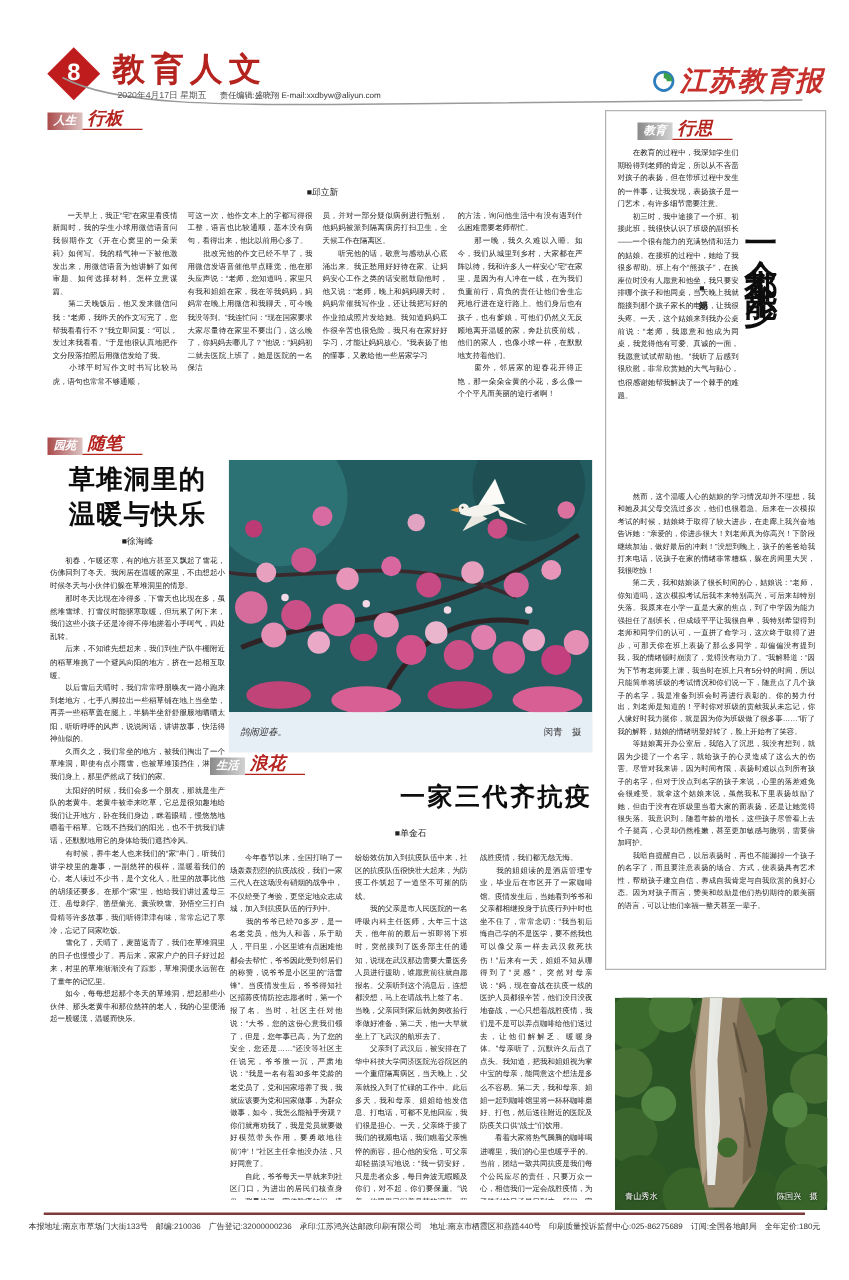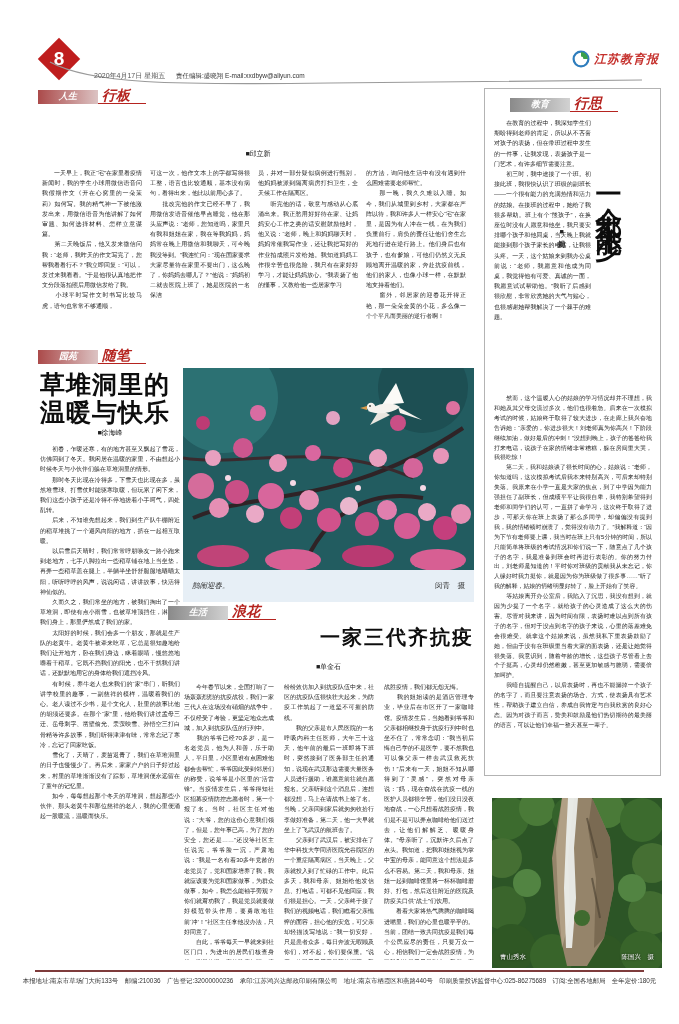--- a/index.html
+++ b/index.html
@@ -4,37 +4,37 @@
 <style>
   *{margin:0;padding:0;box-sizing:border-box}
   html,body{background:#fff}
   body{font-family:"Liberation Sans","DejaVu Sans",sans-serif}
   .page{position:relative;width:679px;height:1024px;background:#fff;overflow:hidden;margin:0 auto}
   .abs{position:absolute}
   .body-text{font-size:6px;line-height:10.2px;color:#1c1c1c;text-align:justify;white-space:pre-wrap;overflow:hidden}
   .author{font-size:7px;color:#222;text-align:center}
   
   .col-label{display:flex;align-items:flex-end}
-  .lbl-box{font-size:9px;font-weight:700;color:#fff;padding:1px 21px 2px;font-style:italic;line-height:1.2}
+  .lbl-box{font-size:9px;font-weight:700;color:#fff;padding:1px 5px 2px;font-style:italic;line-height:1.2}
   .lbl-red{background:linear-gradient(90deg,#ab4a4a,#dcc3c3)}
   .lbl-gray{background:linear-gradient(90deg,#8a8a8a,#d2d2d2)}
   .lbl-script{font-family:"DejaVu Serif","Liberation Serif",serif;font-style:italic;font-weight:700;font-size:14px;color:#b5231f;line-height:1;padding:0 16px 1px 4px;border-bottom:1.5px solid #b5231f}
   
   .diamond{left:44px;top:44px;width:30px;height:30px;background:#bf1d1d;transform:rotate(45deg)}
   .diamond span{position:absolute;inset:0;transform:rotate(-45deg);display:flex;align-items:center;justify-content:center;color:#fff;font-size:19px;font-weight:900}
   .section-name{left:90px;top:38px;font-size:26px;font-weight:900;color:#b5231f;letter-spacing:5px}
   .hdr-date{left:94px;top:71px;font-size:7px;color:#555}
   .hdr-editor{left:176px;top:72px;font-size:6.5px;color:#333}
   .masthead{right:20px;top:50px;display:flex;align-items:center;gap:4px}
-  .masthead-title{font-size:12px;font-weight:700;font-style:italic;color:#c5302c;font-family:"DejaVu Serif","Liberation Serif",serif;letter-spacing:1px}
+  .masthead-title{font-size:22px;font-weight:700;font-style:italic;color:#c5302c;font-family:"DejaVu Serif","Liberation Serif",serif;letter-spacing:1px}
   
   .headline{font-weight:900;color:#0d0d0d}
   .main-title{left:40px;top:100px;width:436px;text-align:center;font-size:33px;letter-spacing:3px}
   .main-author{left:40px;top:149px;width:436px}
-  .left-title{left:40px;top:370px;width:140px;text-align:left;font-size:25px;line-height:28px;white-space:pre-line;letter-spacing:1px}
+  .left-title{left:40px;top:370px;width:140px;text-align:center;font-size:21px;line-height:28px;white-space:pre-line;letter-spacing:1px}
   .bottom-title{left:183px;top:624px;width:291px;text-align:right;font-size:20px;letter-spacing:2px}
   .vert-title{left:592px;top:180px;height:210px;writing-mode:vertical-rl;text-orientation:upright;font-size:26px;font-weight:900;letter-spacing:7px;color:#0d0d0d}
   .vert-author{left:556px;top:228px;writing-mode:vertical-rl;text-orientation:upright;font-size:7px;color:#222}
   
   .cap-strip{left:183px;top:570px;width:291px;height:28px;background:#e7eff6;display:flex;align-items:center;justify-content:space-between;padding:16px 9px}
   .cap-text{font-size:7.5px;font-style:italic;color:#333;font-family:"DejaVu Serif","Liberation Serif",serif}
   .cap-credit{font-size:7.5px;color:#333}
   
   .side-box{left:484px;top:88px;width:177px;height:688px;border:1px solid #b3b3b3;background:#fff}
   .side-rest{font-size:5.9px;line-height:9.9px}
@@ -45,20 +45,21 @@
   .footer-text{left:0;top:977px;width:679px;text-align:center;font-size:6.4px;color:#333}
 </style>
 </head>
 <body>
 
 <div class="page">
 
   <div class="abs diamond">
     <span>8</span>
   </div>
+  <div class="abs section-name">教育人文</div>
   <svg class="abs" style="left:30px;top:58px;width:620px;height:32px">
     <path d="M20,4 C60,26 140,27 300,25 C420,23 540,23 612,22" stroke="#9a9a9a" stroke-width="1.2" fill="none"></path>
   </svg>
   <div class="abs hdr-date">2020年4月17日 星期五</div>
   <div class="abs hdr-editor">责任编辑:盛晓翔 E-mail:xxdbyw@aliyun.com</div>
   <div class="abs masthead">
     <svg width="18" height="18" viewBox="0 0 18 18">
       <circle cx="9" cy="9" r="7.4" fill="none" stroke="#2e7dbd" stroke-width="2.2"></circle>
       <path d="M9,2 A7,7 0 0 1 16,9 L9,9 Z" fill="#3aa04a"></path>
       <circle cx="9" cy="9" r="2.4" fill="#fff"></circle>

